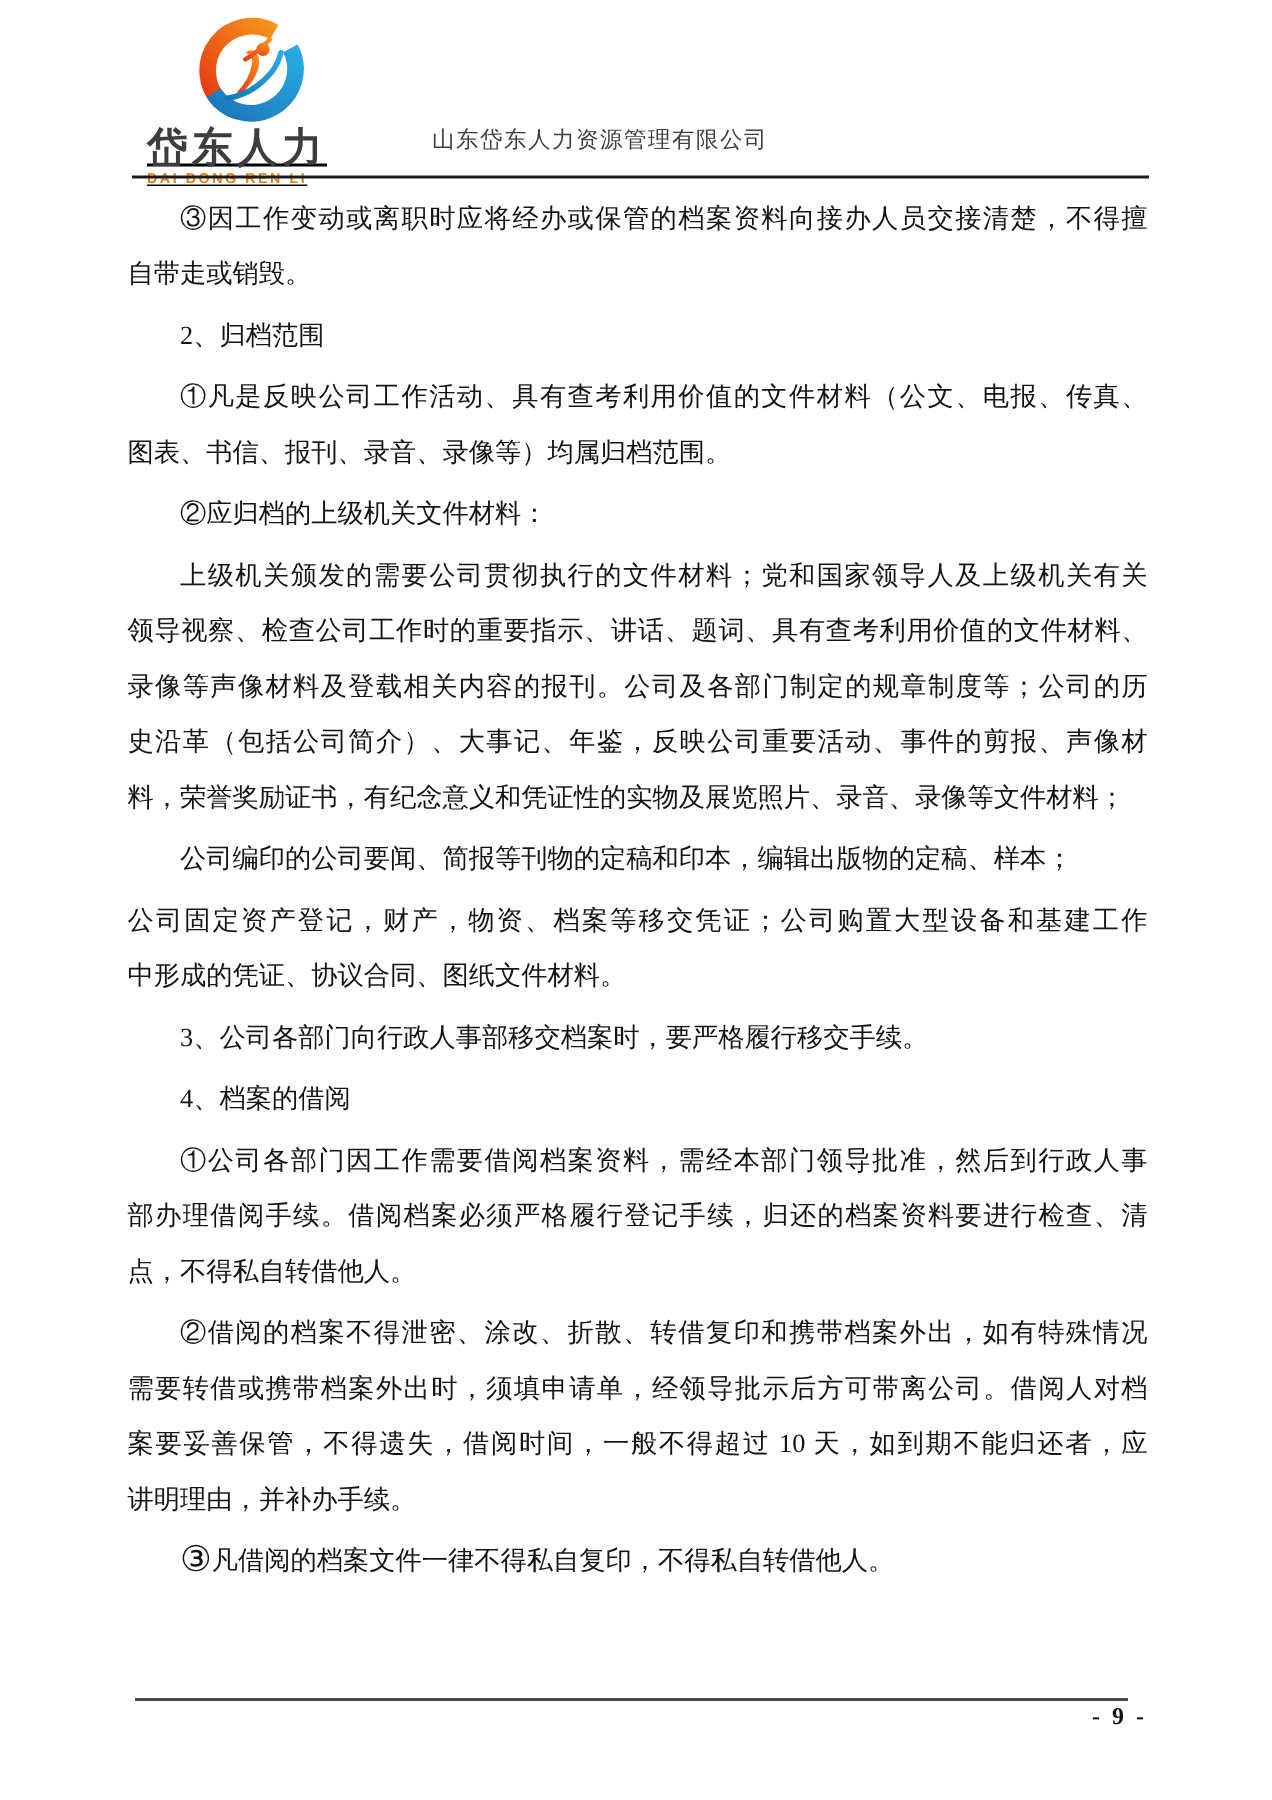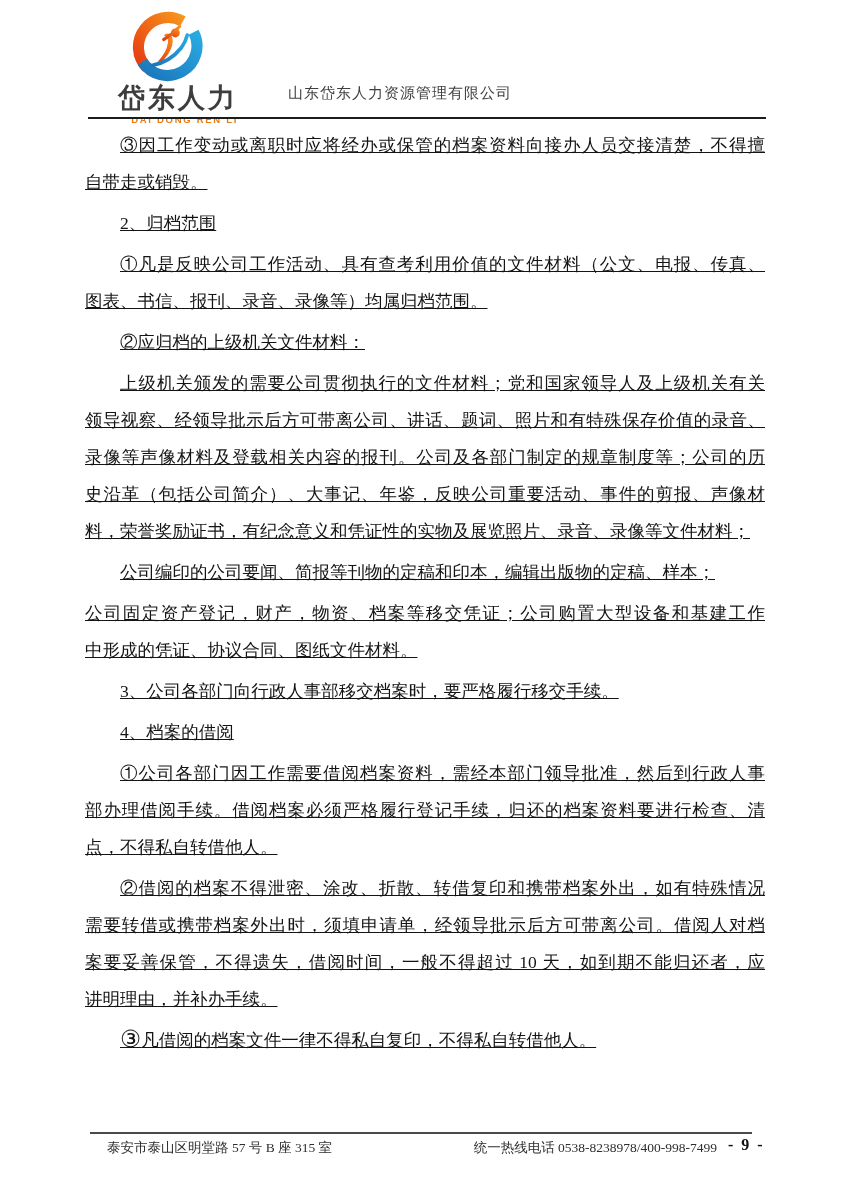--- a/index.html
+++ b/index.html
@@ -11,21 +11,22 @@
     overflow: hidden;
     font-family: "Liberation Serif", serif;
   }
 
   
   .logo-block {
     position: absolute;
     left: 98px;
     top: 10px;
     width: 140px;
-    text-align: right;
+    text-align: left;
+    text-decoration: underline;
   }
   .logo-mark { width: 74px; height: 74px; display: block; margin: 0 auto; }
   .logo-cn {
     font-family: "Liberation Sans", sans-serif;
     font-weight: bold;
     font-size: 27px;
     line-height: 1.0;
     color: #3d3d3d;
     letter-spacing: 3px;
     white-space: nowrap;
@@ -65,21 +66,20 @@
     top: 127px;
     width: 680px;
     font-size: 17.5px;
     color: #141414;
   }
   .para { margin: 0 0 4px 0; }
   .line {
     line-height: 37px;
     text-align: justify;
     text-align-last: justify;
-    text-decoration: underline;
   }
   .line.last { text-align-last: left; }
   .para.indent .line.first { text-indent: 2em; }
   .big-mark { font-size: 1.35em; line-height: 1; vertical-align: -1px; }
 
   
   .footer-rule {
     position: absolute;
     left: 90px;
     top: 1132px;
@@ -157,21 +157,21 @@
       </div>
       <div class="para indent">
         <div class="line first">①凡是反映公司工作活动、具有查考利用价值的文件材料（公文、电报、传真、</div>
         <div class="line last">图表、书信、报刊、录音、录像等）均属归档范围。</div>
       </div>
       <div class="para indent">
         <div class="line first last">②应归档的上级机关文件材料：</div>
       </div>
       <div class="para indent">
         <div class="line first">上级机关颁发的需要公司贯彻执行的文件材料；党和国家领导人及上级机关有关</div>
-        <div class="line">领导视察、经领导批示后方可带离公司、讲话、题词、照片和有特殊保存价值的录音、</div>
+        <div class="line">领导视察、检查公司工作时的重要指示、讲话、题词、具有查考利用价值的文件材料、</div>
         <div class="line">录像等声像材料及登载相关内容的报刊。公司及各部门制定的规章制度等；公司的历</div>
         <div class="line">史沿革（包括公司简介）、大事记、年鉴，反映公司重要活动、事件的剪报、声像材</div>
         <div class="line last">料，荣誉奖励证书，有纪念意义和凭证性的实物及展览照片、录音、录像等文件材料；</div>
       </div>
       <div class="para indent">
         <div class="line first last">公司编印的公司要闻、简报等刊物的定稿和印本，编辑出版物的定稿、样本；</div>
       </div>
       <div class="para">
         <div class="line first">公司固定资产登记，财产，物资、档案等移交凭证；公司购置大型设备和基建工作</div>
         <div class="line last">中形成的凭证、协议合同、图纸文件材料。</div>
@@ -192,19 +192,15 @@
         <div class="line">需要转借或携带档案外出时，须填申请单，经领导批示后方可带离公司。借阅人对档</div>
         <div class="line">案要妥善保管，不得遗失，借阅时间，一般不得超过 10 天，如到期不能归还者，应</div>
         <div class="line last">讲明理由，并补办手续。</div>
       </div>
       <div class="para indent">
         <div class="line first last"><span class="big-mark">③</span>凡借阅的档案文件一律不得私自复印，不得私自转借他人。</div>
       </div>
     </div>
 
   <div class="footer-rule"></div>
-  <div class="footer-row">
-    <span class="footer-address">泰安市泰山区明堂路 57 号 B 座 315 室</span>
-    <span class="footer-hotline">统一热线电话 0538-8238978/400-998-7499</span>
-  </div>
   <div class="page-number">- 9 -</div>
 
 </div>
 
 </body></html>

